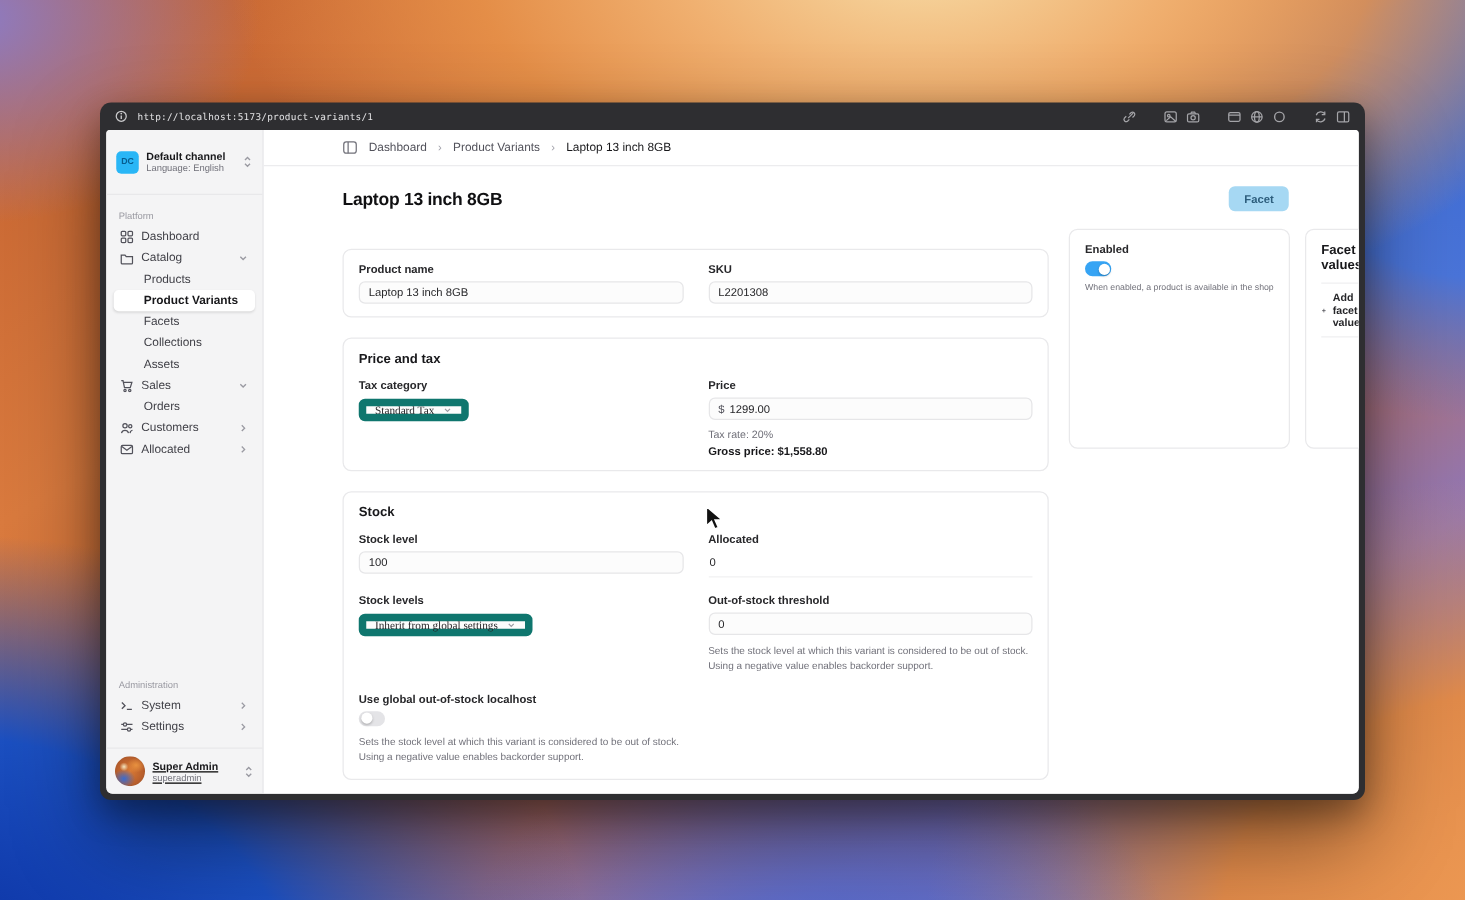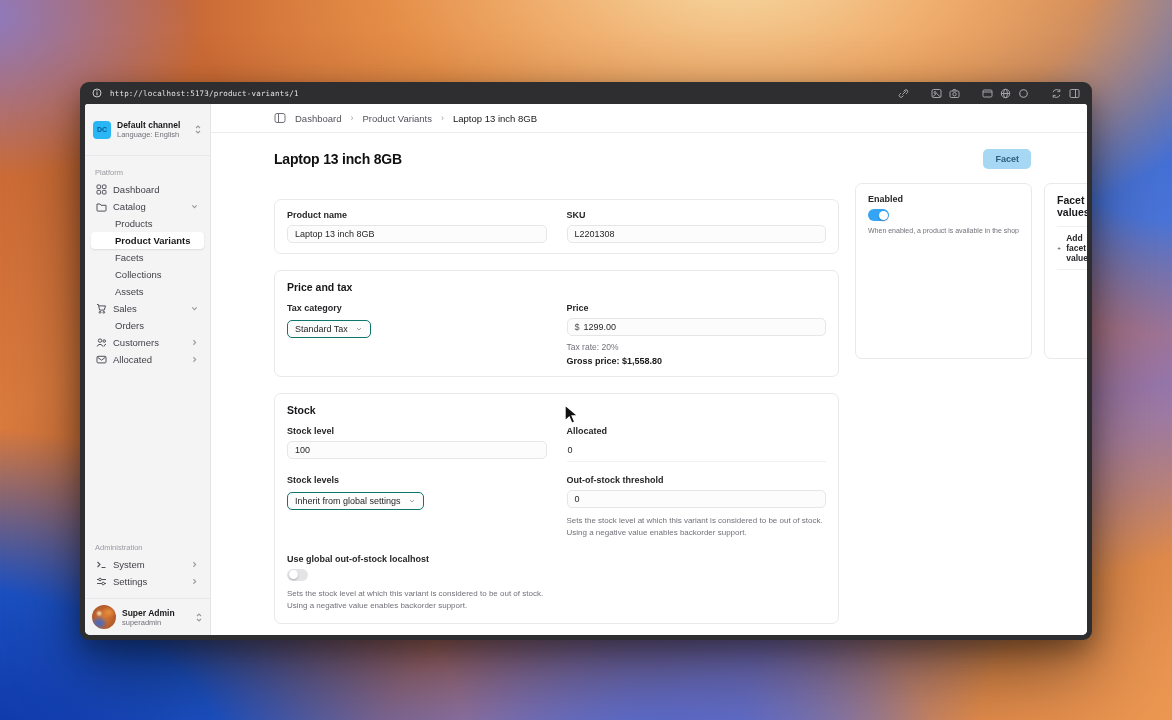--- a/index.html
+++ b/index.html
@@ -47,21 +47,21 @@
   .channel-lang{ font-size:7.5px; color:#71717a; white-space:nowrap; }
   .nav{ padding:4px 6px 0; }
   .section-label{ font-size:7.5px; color:#9a9aa2; margin:8px 4px 4px; }
   .nav-item{ height:17px; display:flex; align-items:center; gap:6px; padding:0 5px; border-radius:4px;
     color:#3f3f46; font-size:9.5px; white-space:nowrap; }
   .nav-item .nav-ico{ width:11px; display:flex; justify-content:center; flex:0 0 auto; }
   .nav-item.child{ padding-left:24px; }
   .nav-item.active{ background:#fff; box-shadow:0 1px 2px rgba(0,0,0,.1); color:#18181b; font-weight:bold; }
   .nav-item .chev{ margin-left:auto; display:flex; }
   .side-spacer{ flex:1; }
-  .user-row{ border-top:1px solid #e8e8ea; padding:6px 7px; display:flex; align-items:center; gap:6px; }
+  .user-row{ border-top:1px solid #e8e8ea; padding:6px 7px; display:flex; align-items:center; gap:6px;text-decoration:underline; }
   .user-avatar{ width:24px; height:24px; border-radius:50%; flex:0 0 auto;
     background:
       radial-gradient(5px 5px at 30% 35%, #f4e6c0 0%, rgba(244,230,192,0) 70%),
       radial-gradient(10px 8px at 70% 30%, #e8913f 0%, rgba(232,145,63,0) 75%),
       radial-gradient(12px 10px at 30% 75%, #3a6bd0 0%, rgba(58,107,208,0) 75%),
       radial-gradient(circle, #d97a35 0%, #b95f2c 60%, #8a4a28 100%); }
   .user-meta{ flex:1; min-width:0; }
   .user-name{ font-size:8.5px; font-weight:bold; color:#18181b; white-space:nowrap; }
   .user-role{ font-size:7.5px; color:#71717a; white-space:nowrap; }
 
@@ -81,22 +81,22 @@
   .col-main{ width:565px; display:flex; flex-direction:column; gap:16px; flex:0 0 auto;margin-top:16px; }
   .col-side{ flex:1; display:flex; gap:12px; min-width:0; }
 
   .card{ border:1px solid #e9e9eb; border-radius:7px; background:#fff; padding:10px 12px; }
   .card-title{ font-size:10.5px; font-weight:bold; color:#18181b; margin-bottom:10px; }
   .two-col{ display:grid; grid-template-columns:1fr 1fr; column-gap:20px; row-gap:13px; }
   .field-label{ display:block; font-size:9px; font-weight:bold; color:#27272a; margin-bottom:5px; }
   .input{ height:18px; border:1px solid #e6e6e8; border-radius:5px; background:#fcfcfc;
     font-size:9px; color:#27272a; display:flex; align-items:center; padding:0 7px; gap:4px; }
   .input .prefix{ color:#52525b; }
-  .select{ height:18px; border:1px solid #0f766e; border-radius:5px; background:#fcfcfc;
-    font-size:9px; color:#27272a; display:inline-flex; align-items:center; padding:0 7px; gap:7px; width:auto; }
+  .select{ height:18px; border:6px solid #0f766e; border-radius:5px; background:#fcfcfc;
+    font-size:9px; color:#27272a; display:inline-flex; align-items:center; padding:0 7px; gap:7px; width:auto;font-family:Liberation Serif, serif; }
   .muted{ font-size:8.5px; color:#71717a; }
   .help{ font-size:8px; color:#71717a; line-height:1.55; margin-top:7px; }
   .gross{ font-size:9px; font-weight:bold; color:#18181b; margin-top:4px; }
   .tax-rate{ margin-top:6px; }
   .ro-value{ font-size:9px; color:#27272a; padding:4px 1px 6px; border-bottom:1px solid #f1f1f2; }
 
   .toggle{ width:21px; height:12px; border-radius:7px; position:relative; flex:0 0 auto; }
   .toggle.on{ background:#36a4f4; }
   .toggle.off{ background:#e4e4e7; }
   .toggle .knob{ position:absolute; top:1.5px; width:9px; height:9px; border-radius:50%; background:#fff;

